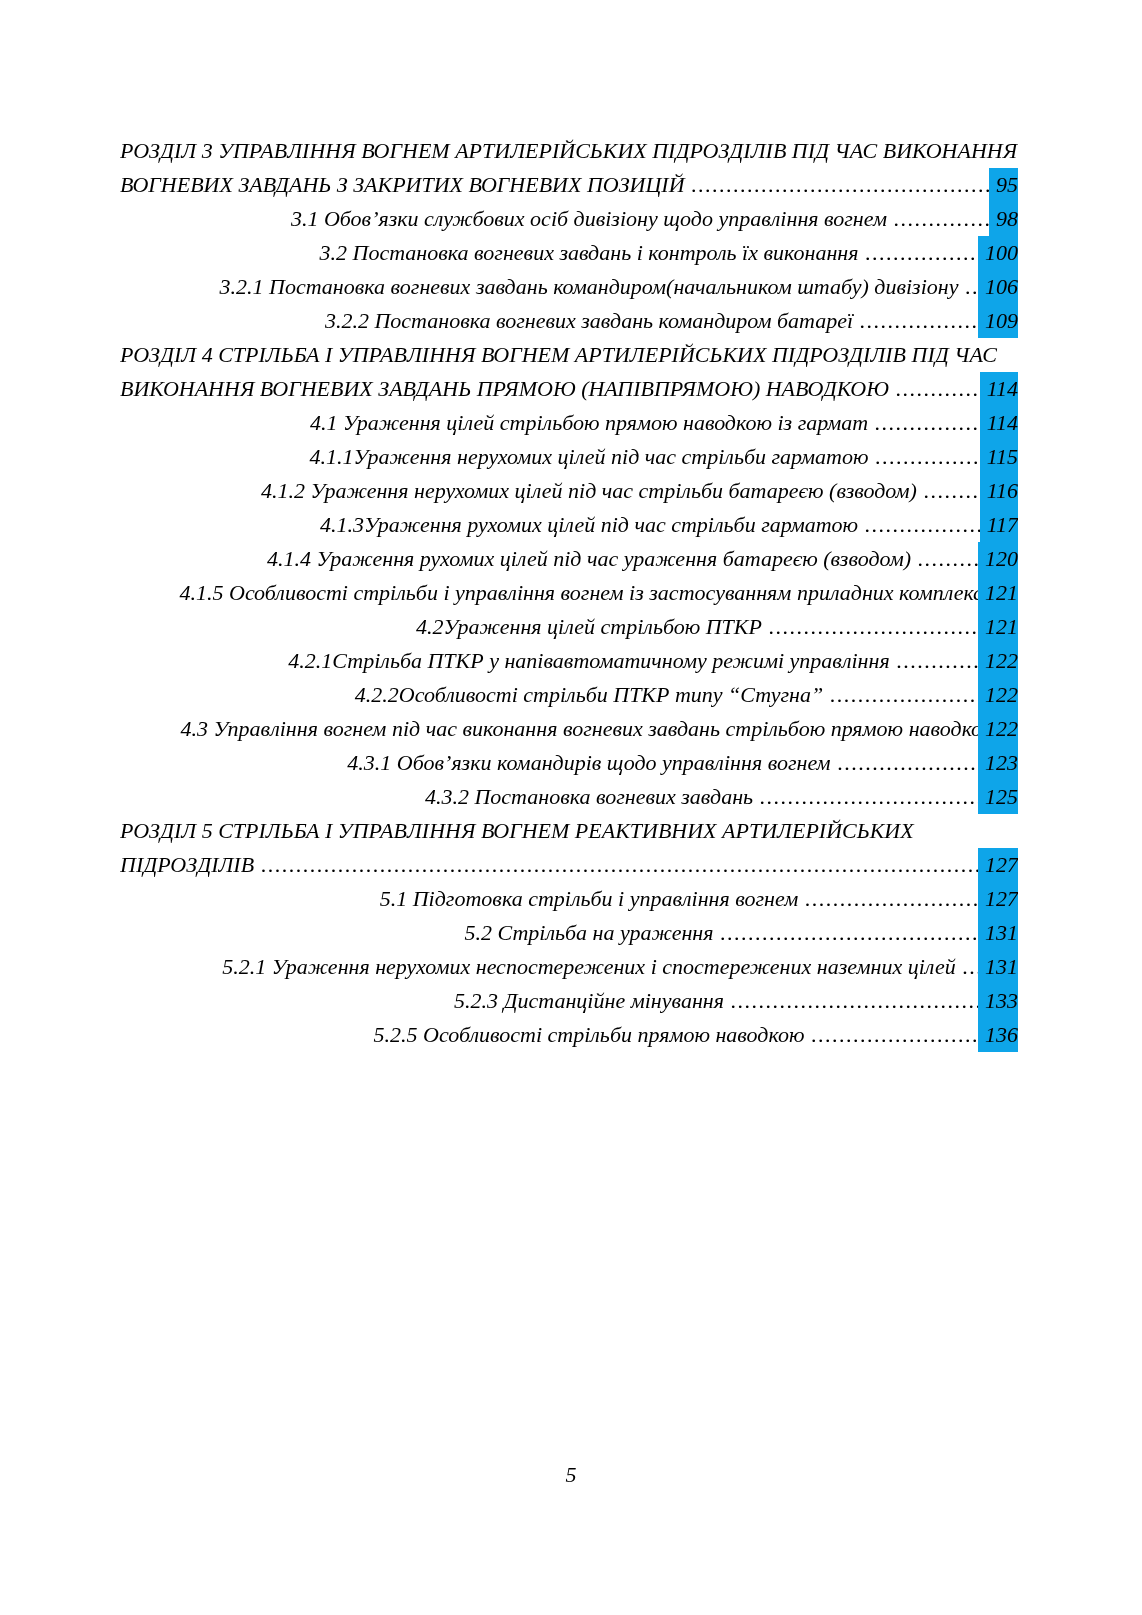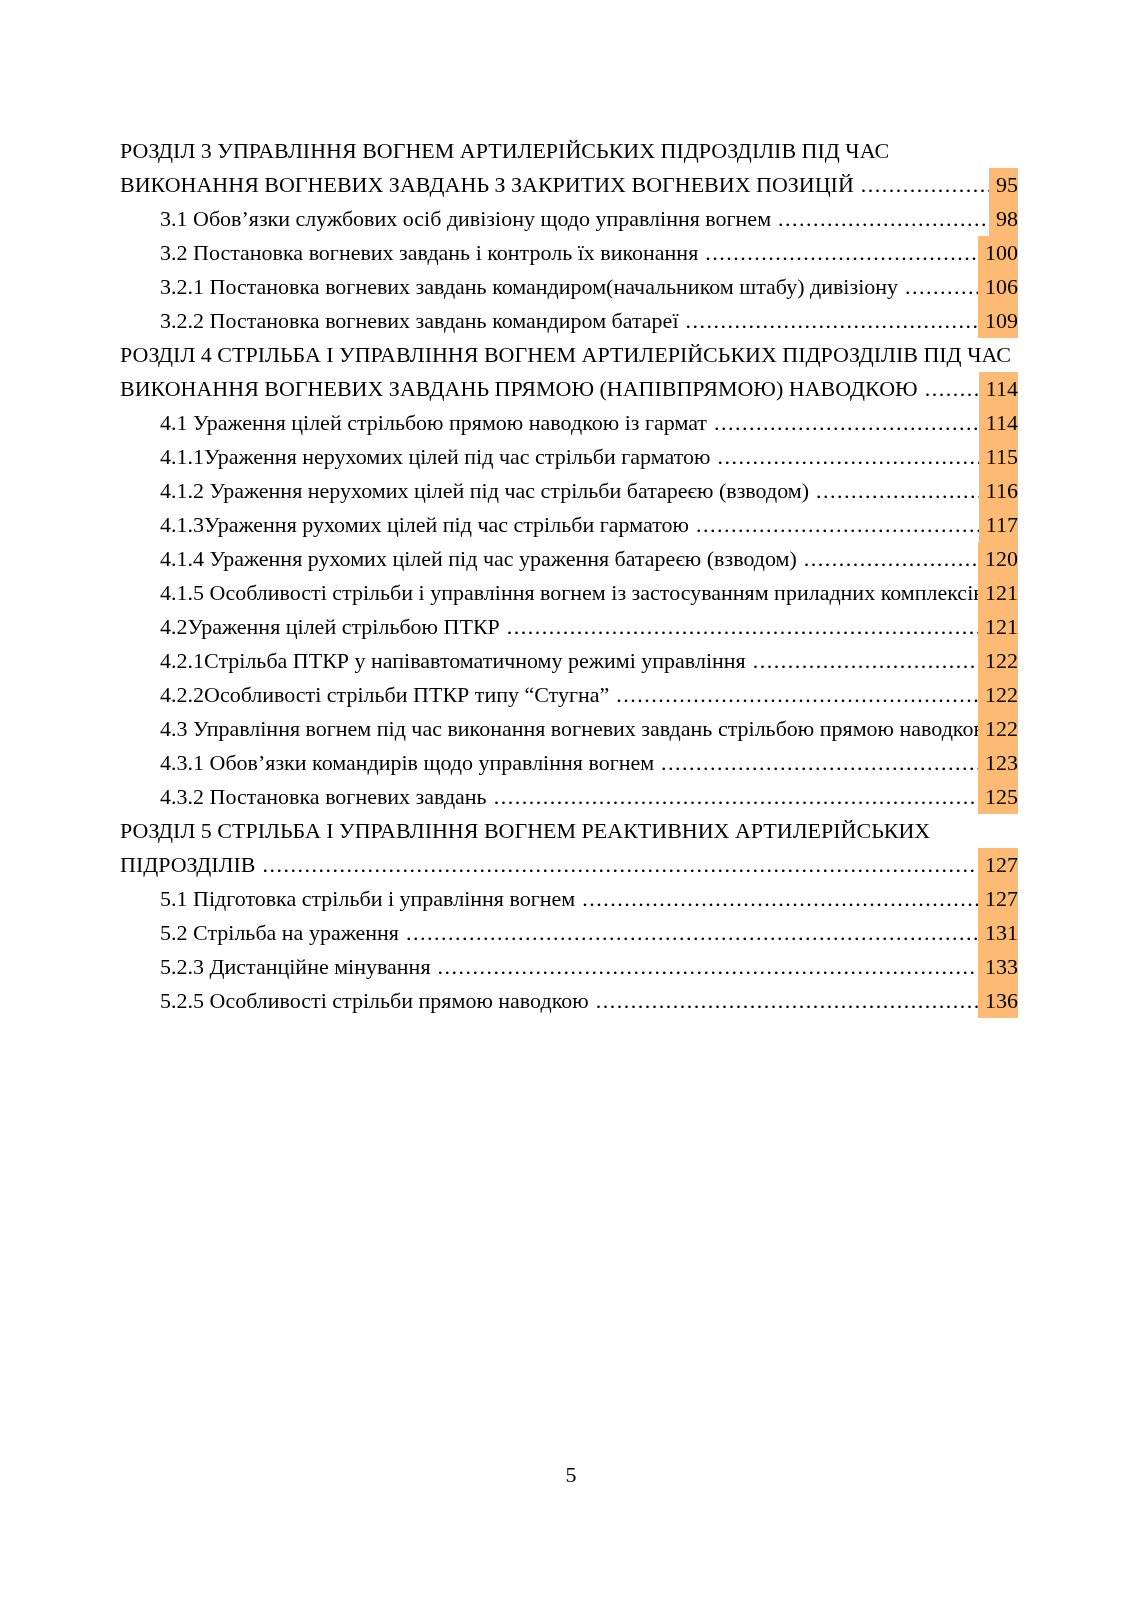--- a/index.html
+++ b/index.html
@@ -13,53 +13,55 @@
     font-family: "Liberation Serif", "DejaVu Serif", serif;
     color: #000000;
     position: relative;
     overflow: hidden;
   }
   .sheet {
     position: relative;
     width: 1142px;
     height: 1139px;
     background: #ffffff;
+    font-style: italic;
   }
   .toc {
     position: absolute;
     left: 120px;
     top: 134px;
     width: 898px;
   }
   .entry {
     position: relative;
     overflow: hidden;
     font-size: 22px;
     line-height: 34px;
     text-align: left;
   }
   .entry.sub {
     padding-left: 40px;
+    text-align: center;
   }
   .entry .txt {
     display: inline;
   }
   
   .entry .txt::after {
     content: "\00a0.............................................................................................................................................................................................................................................................";
     display: inline-block;
     width: 0;
     white-space: nowrap;
     letter-spacing: 1.5px;
   }
   .entry .pagenum {
     position: absolute;
     right: 0;
     bottom: 0;
-    background: #fdba74;
+    background: #0ea5e9;
     padding-left: 7px;
     line-height: 34px;
   }
   .footer {
     position: absolute;
     top: 1458px;
     left: 0;
     width: 1142px;
     text-align: center;
     font-size: 22px;
@@ -85,20 +87,20 @@
       <div class="entry sub"><span class="txt">4.1.5 Особливості стрільби і управління вогнем із застосуванням приладних комплексів</span><span class="pagenum">121</span></div>
       <div class="entry sub"><span class="txt">4.2Ураження цілей стрільбою ПТКР</span><span class="pagenum">121</span></div>
       <div class="entry sub"><span class="txt">4.2.1Стрільба ПТКР у напівавтоматичному режимі управління</span><span class="pagenum">122</span></div>
       <div class="entry sub"><span class="txt">4.2.2Особливості стрільби ПТКР типу “Стугна”</span><span class="pagenum">122</span></div>
       <div class="entry sub"><span class="txt">4.3 Управління вогнем під час виконання вогневих завдань стрільбою прямою наводкою</span><span class="pagenum">122</span></div>
       <div class="entry sub"><span class="txt">4.3.1 Обов’язки командирів щодо управління вогнем</span><span class="pagenum">123</span></div>
       <div class="entry sub"><span class="txt">4.3.2 Постановка вогневих завдань</span><span class="pagenum">125</span></div>
       <div class="entry chapter"><span class="txt">РОЗДІЛ 5 СТРІЛЬБА І УПРАВЛІННЯ ВОГНЕМ РЕАКТИВНИХ АРТИЛЕРІЙСЬКИХ ПІДРОЗДІЛІВ</span><span class="pagenum">127</span></div>
       <div class="entry sub"><span class="txt">5.1 Підготовка стрільби і управління вогнем</span><span class="pagenum">127</span></div>
       <div class="entry sub"><span class="txt">5.2 Стрільба на ураження</span><span class="pagenum">131</span></div>
-      <div class="entry sub"><span class="pagenum">131</span></div>
+      <div class="entry sub"><span class="txt">5.2.1 Ураження нерухомих неспостережених і спостережених наземних цілей</span><span class="pagenum">131</span></div>
       <div class="entry sub"><span class="txt">5.2.3 Дистанційне мінування</span><span class="pagenum">133</span></div>
       <div class="entry sub"><span class="txt">5.2.5 Особливості стрільби прямою наводкою</span><span class="pagenum">136</span></div>
     </main>
   <footer class="footer">
     <span>5</span>
   </footer>
 </div>
 
 </body></html>

